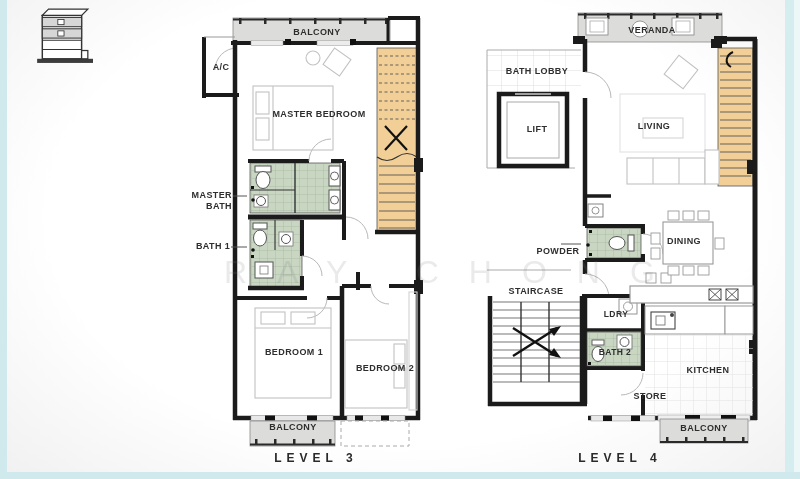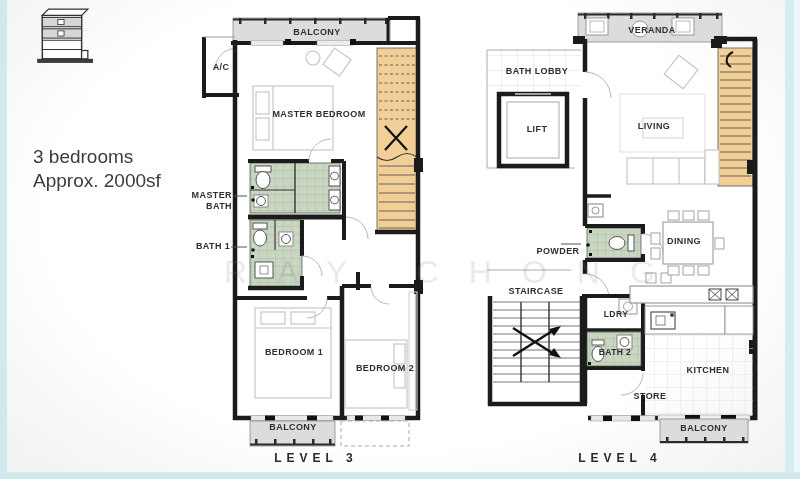--- a/index.html
+++ b/index.html
@@ -37,22 +37,20 @@
     <rect x="3" y="52" width="54" height="4" fill="#3d3d3d"></rect>
     <rect x="8" y="10" width="38" height="42" fill="#ffffff" stroke="#333" stroke-width="1.4"></rect>
     <polygon points="8,10 46,10 52,4 14,4" fill="#fdfdfd" stroke="#333" stroke-width="1.2"></polygon>
     <rect x="8" y="12" width="38" height="9" fill="#d6d6d6" stroke="#333" stroke-width="1"></rect>
     <rect x="23" y="14" width="6" height="5" fill="#fff" stroke="#333" stroke-width="0.8"></rect>
     <rect x="8" y="23" width="38" height="9" fill="#d6d6d6" stroke="#333" stroke-width="1"></rect>
     <rect x="23" y="25" width="6" height="5" fill="#fff" stroke="#333" stroke-width="0.8"></rect>
     <path d="M8,34 H46 M8,43 H46" stroke="#333" stroke-width="1" fill="none"></path>
     <rect x="46" y="44" width="6" height="8" fill="#fff" stroke="#333" stroke-width="1.2"></rect>
   </svg>
-  <div class="sidebar-line1">3 bedrooms</div>
-  <div class="sidebar-line2">Approx. 2000sf</div>
 
   <div class="watermark">RAY CHONG</div>
 
   <svg class="plan-svg" style="left:195px;top:10px;" width="235" height="440" viewBox="0 0 235 440">
     <defs>
       <pattern id="bg3" width="8" height="8" patternUnits="userSpaceOnUse">
         <path d="M8 0H0V8" fill="none" stroke="#9fb59b" stroke-width="0.7"></path>
       </pattern>
     </defs>
 

